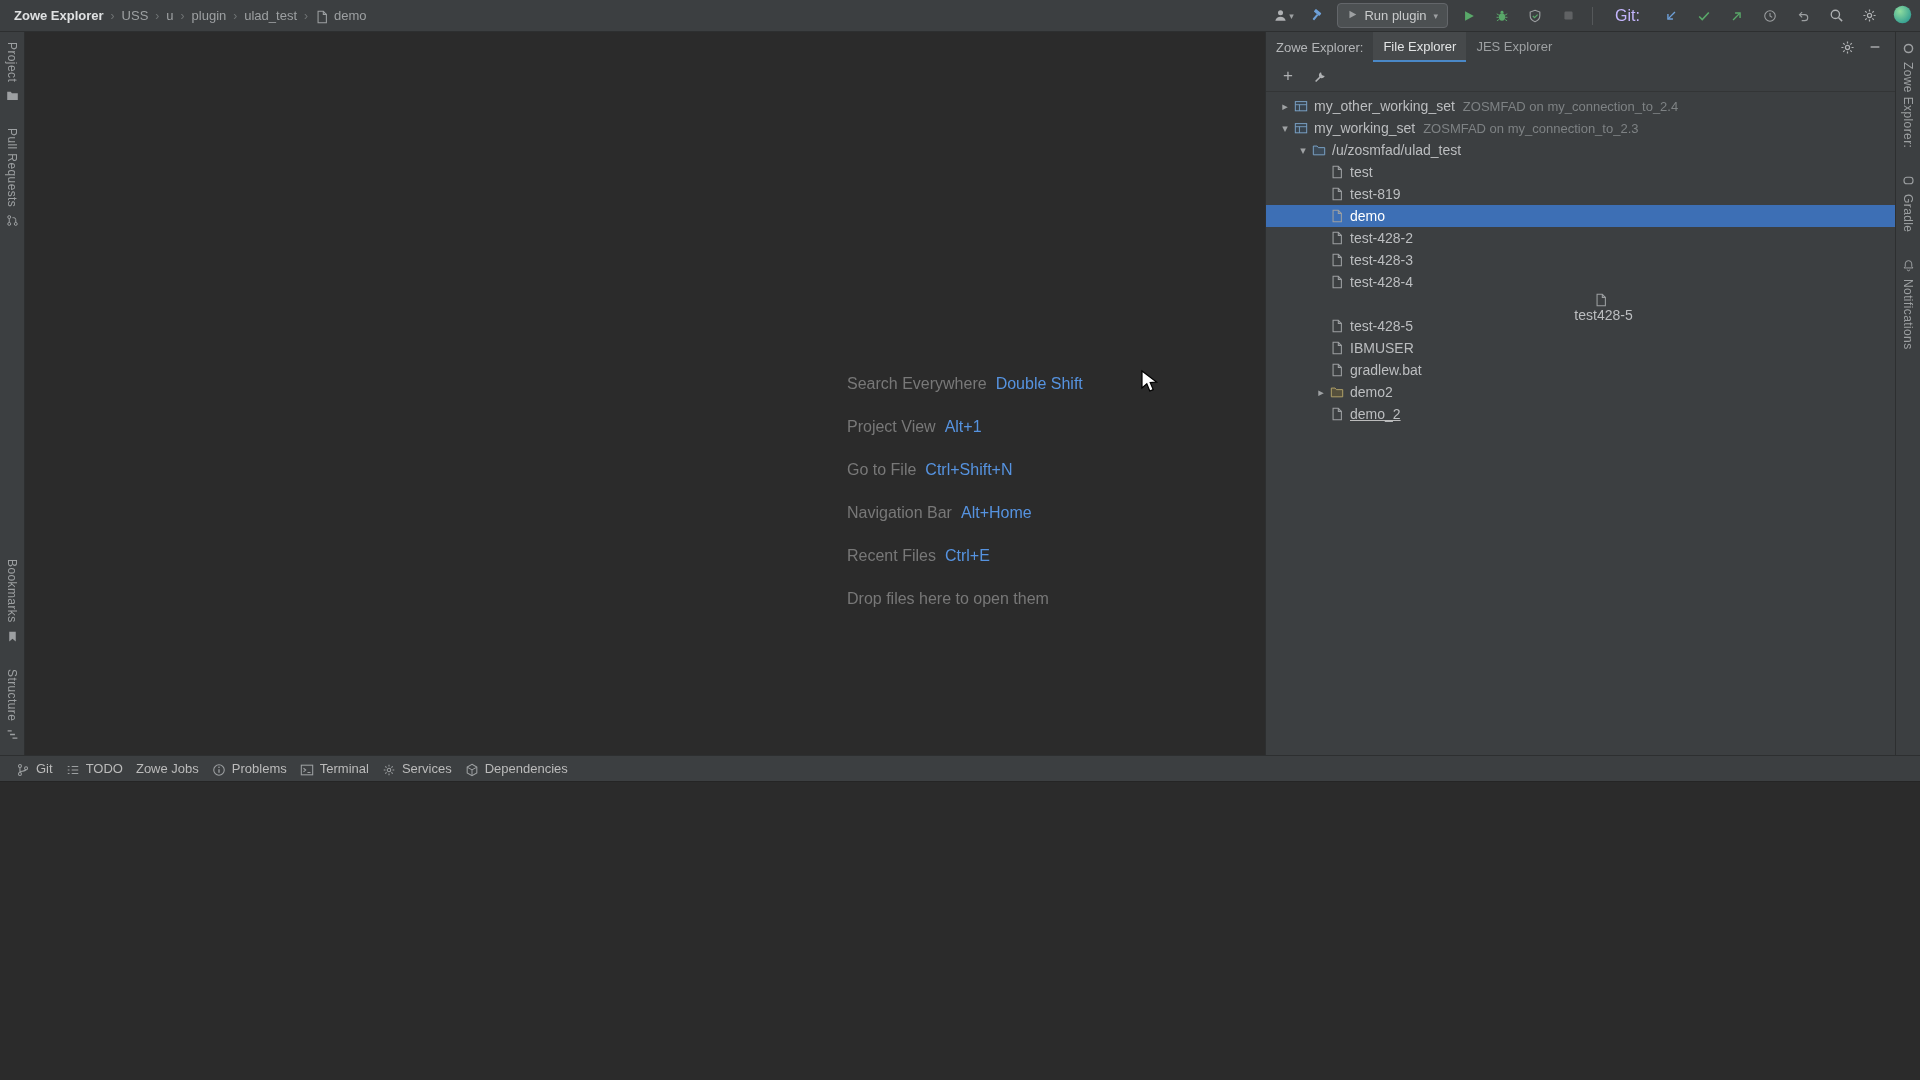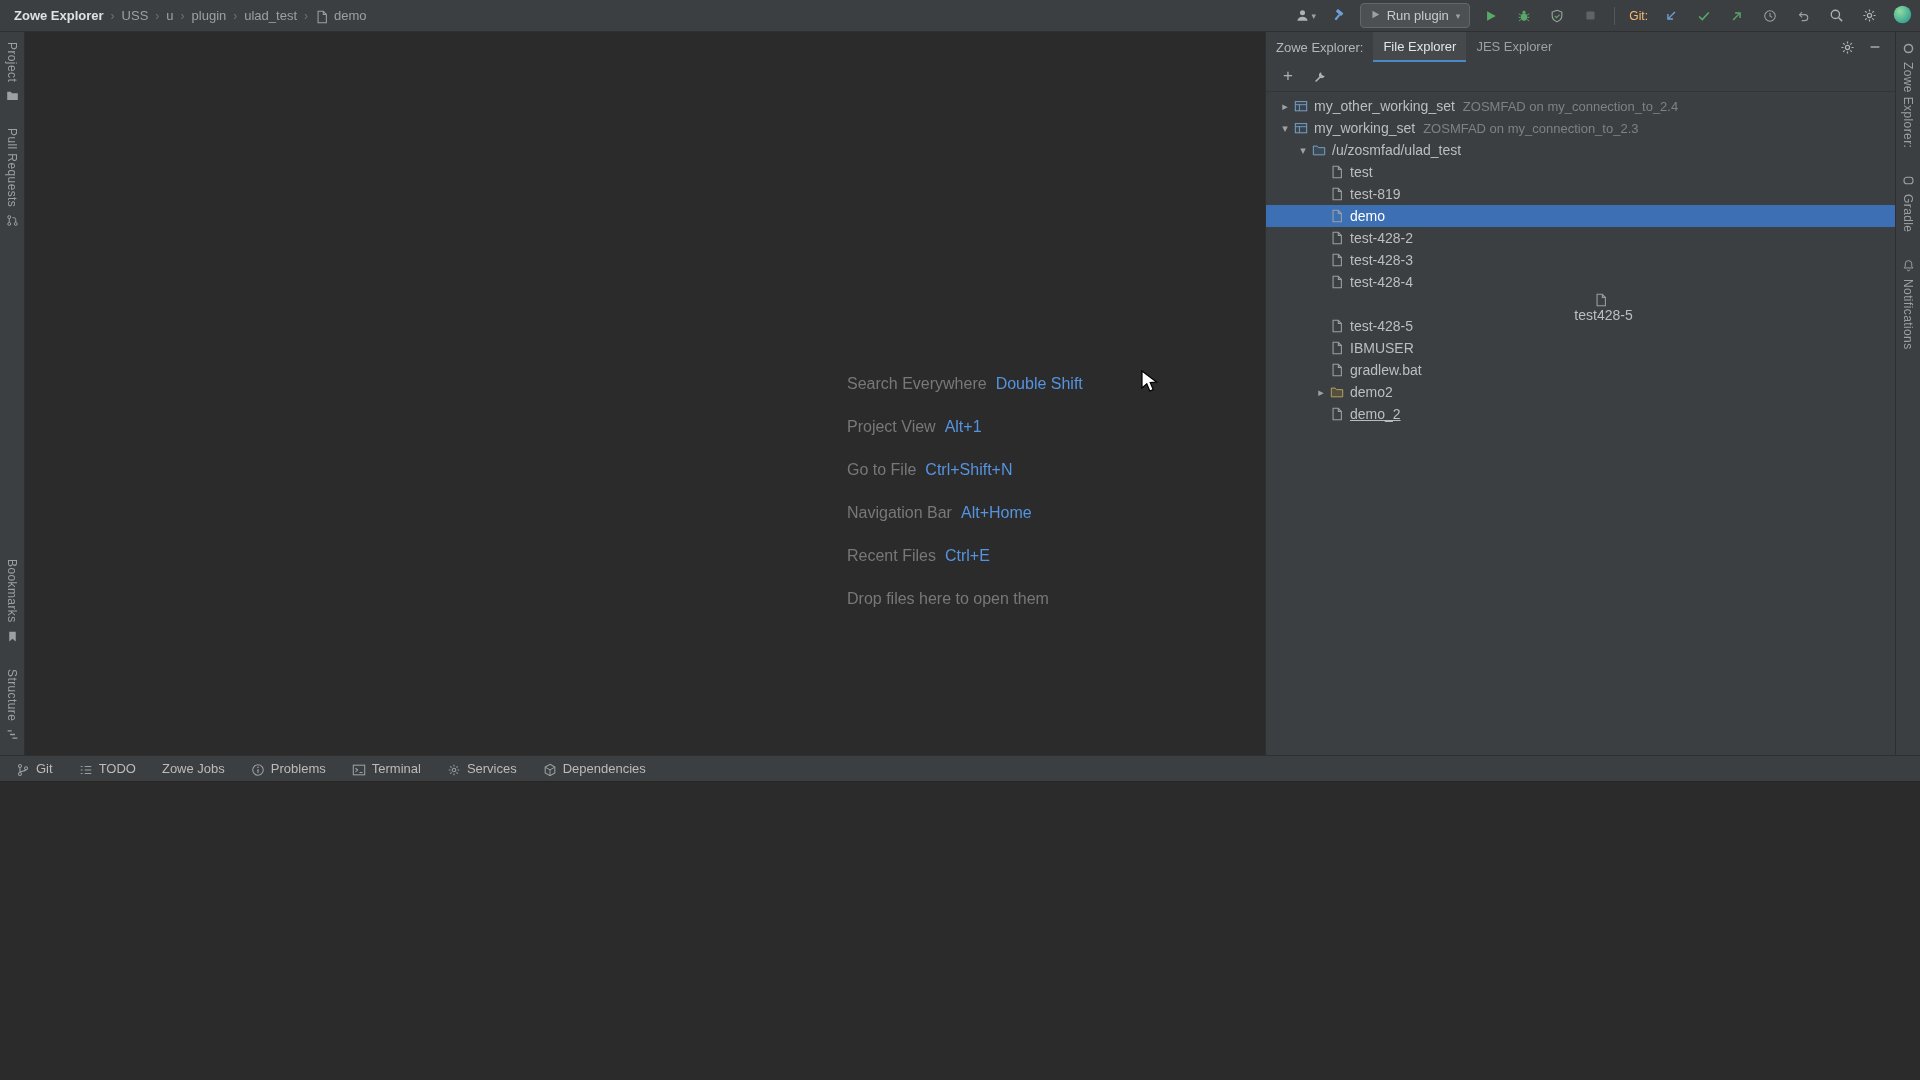--- a/index.html
+++ b/index.html
@@ -22,21 +22,21 @@
   .crumb-first { color:#dfe1e2; font-weight:bold; }
   .crumb-sep { color:#6f7374; font-size:12px; }
   .crumb-file-icon { display:inline-flex; margin-right:-2px; transform:translateY(1px); }
 
   .topbar-right { display:flex; align-items:center; gap:9px; }
   .icon-btn { width:24px; height:24px; display:inline-flex; align-items:center; justify-content:center; border-radius:3px; }
   .icon-btn > span { display:inline-flex; }
   .caret { color:#9da0a2; font-size:9px; margin-left:1px; }
   .dim { opacity:.55; }
   .tb-sep { width:1px; height:18px; background:#55585a; margin:0 3px; }
-  .git-label { font-size:12px; color:#fdba74; margin:0 2px; }
+  .git-label { font-size:16px; color:#c4b5fd; margin:0 10px; }
   .run-widget {
     display:flex; align-items:center; gap:6px; height:25px; padding:0 9px;
     background:#4c5052; border:1px solid #63666a; border-radius:4px;
     font-size:13px; color:#c9cbcc; cursor:default;
   }
   .avatar { display:inline-flex; margin-left:3px; }
 
   
   .middle { display:flex; flex:1 1 auto; min-height:0; }
   .stripe {
@@ -81,21 +81,21 @@
   .tree-row.selected { background:var(--selection,#3d6fb5); }
   .tree-row.selected .tree-label { color:#ffffff; }
   .chev { width:18px; flex:0 0 auto; text-align:center; color:#9fa2a4; font-size:11px; }
   .tree-icon { width:20px; flex:0 0 auto; display:inline-flex; align-items:center; }
   .tree-label { color:#bcbec0; }
   .suffix { color:#7e8284; margin-left:8px; font-size:13px; }
 
   
   .bottombar {
     height:26px; flex:0 0 auto; background:#3c3f41; border-top:1px solid #2d2f30;
-    display:flex; align-items:center; gap:26px; padding:0 16px; font-size:13px; color:#bbbbbb;text-align:right;
+    display:flex; align-items:center; gap:13px; padding:0 16px; font-size:13px; color:#bbbbbb;text-align:right;
   }
   .bottom-item { display:flex; align-items:center; gap:6px; cursor:default; }
   .bottom-icon { display:inline-flex; transform:translateY(1px); }
   .statusbar { height:7px; flex:0 0 auto; background:#2b2b2b; border-top:1px solid #252525; }
 </style>
 </head>
 <body>
 
 <div class="app">
 

